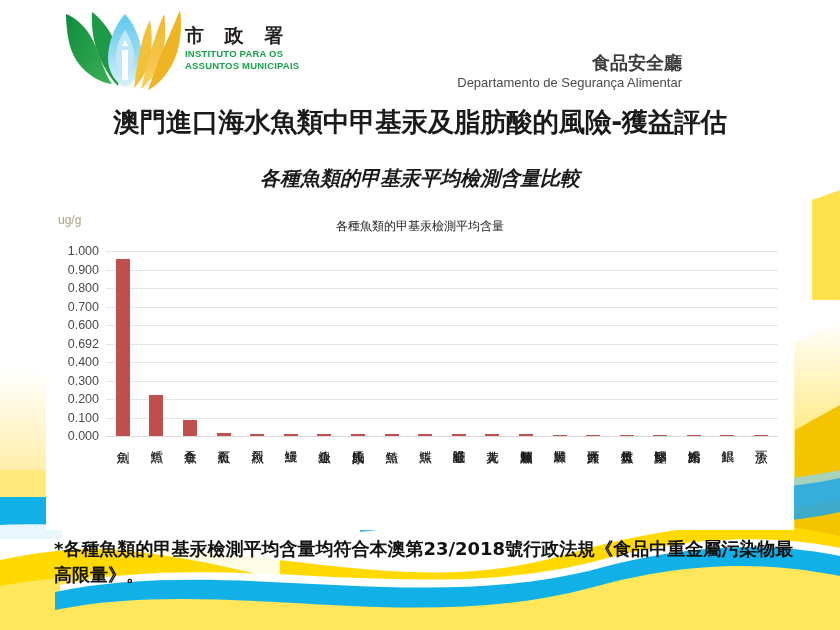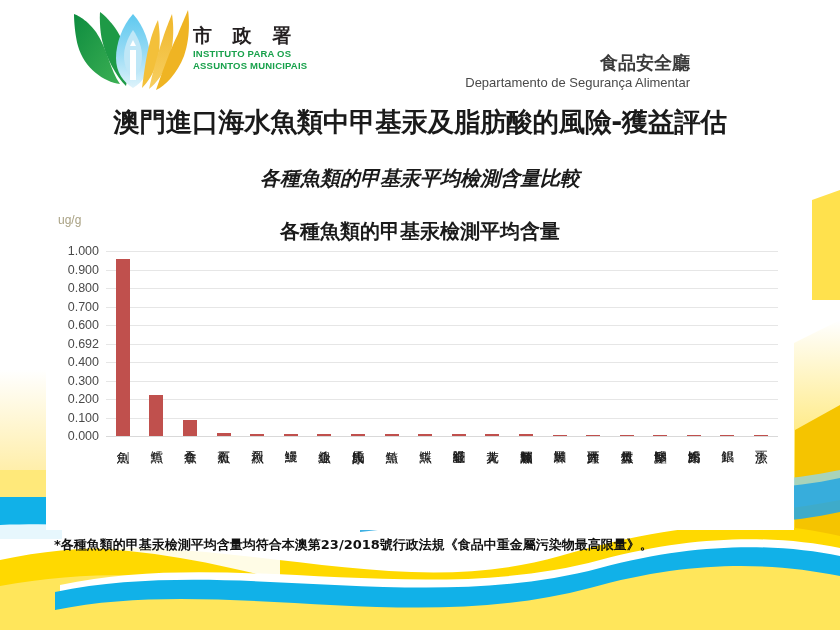--- a/index.html
+++ b/index.html
@@ -6,21 +6,21 @@
   body{width:840px;height:630px;overflow:hidden;background:#fff;
        font-family:"Liberation Sans","DejaVu Sans",sans-serif;position:relative;}
 
   #slide{position:absolute;inset:0;width:840px;height:630px;overflow:hidden;background:#ffffff;}
 
   
   .bg-layer{position:absolute;inset:0;pointer-events:none;}
   .bg-svg{position:absolute;left:0;top:0;}
 
   
-  .header{position:absolute;left:8px;top:0;width:700px;height:96px;}
+  .header{position:absolute;left:0;top:0;width:700px;height:96px;}
   .logo-wrap{position:absolute;left:62px;top:6px;width:130px;height:84px;}
   .logo-text{position:absolute;left:185px;top:26px;}
   .logo-cn{font-family:"DejaVu Sans",sans-serif;font-weight:bold;font-size:19px;
            letter-spacing:7px;color:#231f20;line-height:1.05;}
   .logo-pt{font-family:"Liberation Sans",sans-serif;font-weight:bold;font-size:9.5px;
            color:#18a14b;line-height:1.25;letter-spacing:.2px;margin-top:2px;}
   .dept{position:absolute;right:18px;top:52px;text-align:right;}
   .dept-cn{font-family:"DejaVu Sans",sans-serif;font-weight:bold;font-size:18px;
            color:#3b3b3b;line-height:1.2;}
   .dept-pt{font-family:"Liberation Sans",sans-serif;font-size:13px;color:#4a4a4a;
@@ -31,21 +31,21 @@
               font-family:"DejaVu Sans",sans-serif;font-weight:bold;font-size:26.5px;
               color:#1a1a1a;letter-spacing:-0.3px;}
   .sub-title{position:absolute;left:0;top:165px;width:840px;text-align:center;
              font-family:"DejaVu Sans",sans-serif;font-weight:bold;font-size:20px;
              color:#1a1a1a;font-style:italic;}
 
   
   .chart-panel{position:absolute;left:46px;top:205px;width:748px;height:325px;
                background:#ffffff;}
   .chart-title{position:absolute;left:0;top:13px;width:748px;text-align:center;
-               font-family:"DejaVu Sans",sans-serif;font-weight:bold;font-size:20px;
+               font-family:"DejaVu Sans",sans-serif;font-weight:normal;font-size:12px;
                color:#1a1a1a;}
   .unit-label{position:absolute;left:12px;top:8px;font-size:12px;color:#a9a183;
               font-family:"Liberation Sans",sans-serif;}
 
   .plot{position:absolute;left:60px;top:46px;width:672px;height:185px;}
   .gridline{position:absolute;left:0;width:100%;height:1px;background:#e6e6e6;}
   .gridline.base{background:#d9d9d9;}
   .ytick{position:absolute;right:100%;margin-right:7px;transform:translateY(-50%);
          font-size:12.5px;color:#4a4a4a;white-space:nowrap;
          font-family:"Liberation Sans",sans-serif;margin-left:45px;}
@@ -56,21 +56,21 @@
        width:14px;background:#c0504d;}
 
   .xlabels{position:absolute;left:60px;top:236px;width:672px;display:flex;}
   .xlabel-slot{flex:1 1 0;display:flex;justify-content:center;}
   .xlabel{font-family:"DejaVu Sans",sans-serif;font-size:12.5px;color:#1a1a1a;
           writing-mode:vertical-rl;text-orientation:upright;line-height:1.0;
           letter-spacing:0px;white-space:nowrap;}
 
   
   .footnote{position:absolute;left:54px;top:536px;width:742px;
-            font-family:"DejaVu Sans",sans-serif;font-weight:bold;font-size:13px;
+            font-family:"DejaVu Sans",sans-serif;font-weight:bold;font-size:18px;
             color:#111;line-height:1.45;}
 </style>
 </head>
 <body>
 
 <div id="slide">
 
   <div class="bg-layer">
     <svg class="bg-svg" width="840" height="630" viewBox="0 0 840 630">
       <defs>

